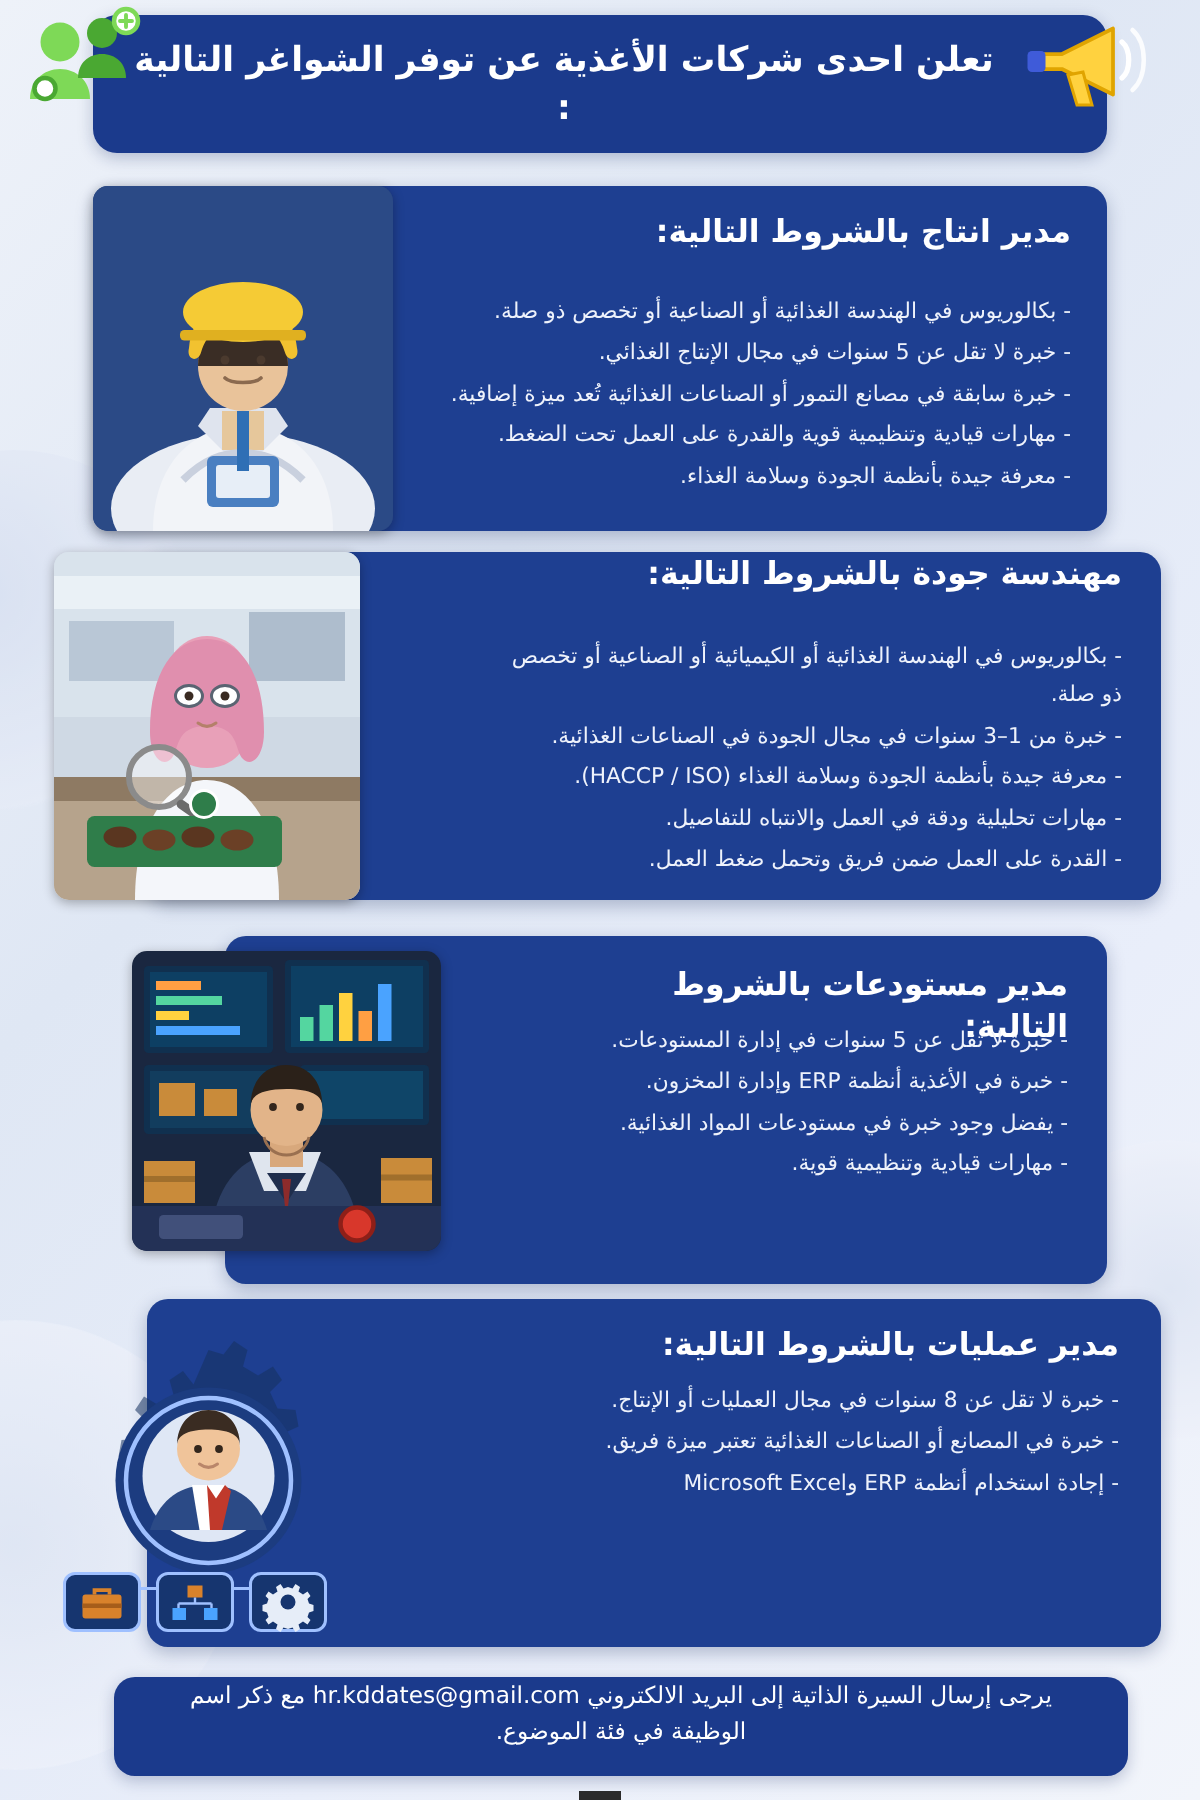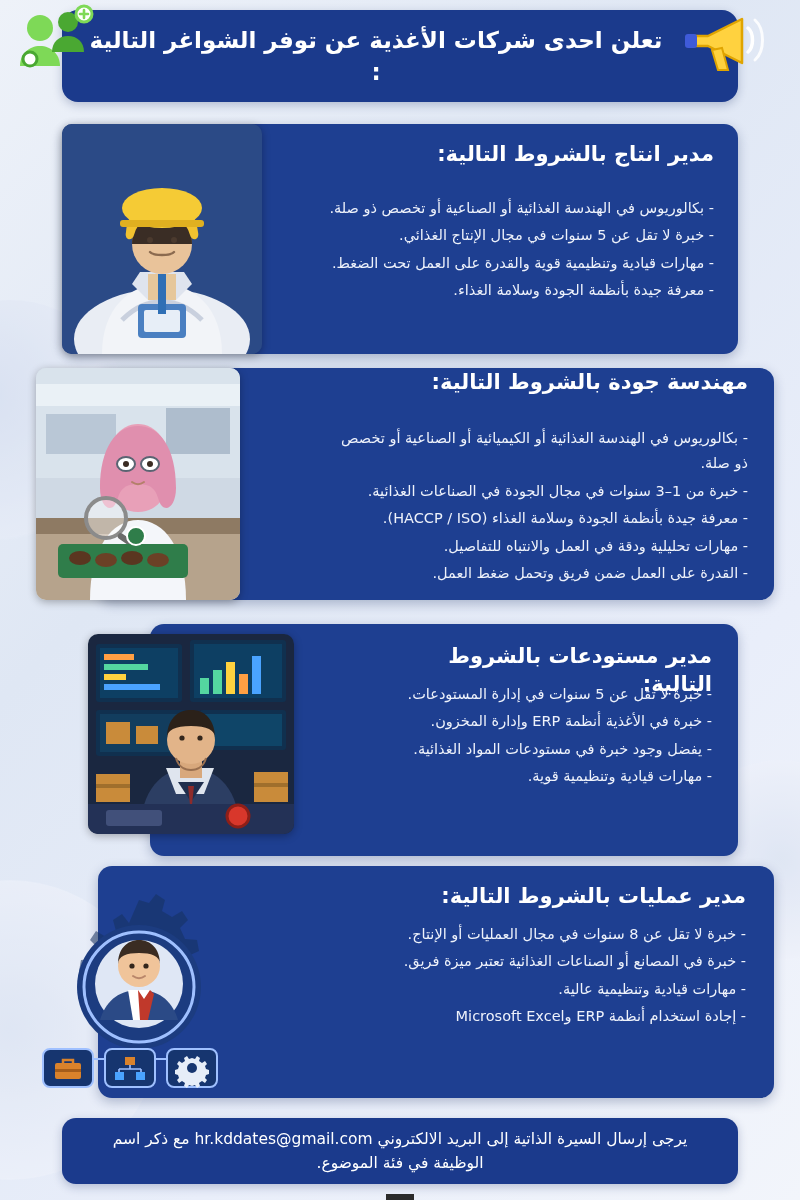--- a/index.html
+++ b/index.html
@@ -139,27 +139,27 @@
     top: 892px;
     left: 44px;
     width: 190px;
     height: 190px;
   }
 
   
   .footer {
     position: absolute;
     top: 1118px;
-    right: 62px;
+    right: 48px;
     width: 676px;
     height: 66px;
     background: #1b3a8c;
     border-radius: 14px;
     display: flex;
-    align-items: center;
+    align-items: flex-start;
     justify-content: center;
     color: #ffffff;
     font-size: 15.5px;
     line-height: 1.55;
     text-align: center;
     padding: 0 26px;
     box-sizing: border-box;
     box-shadow: 0 3px 10px rgba(20,40,100,0.25);
   }
   .footer-text { direction: rtl; }
@@ -203,20 +203,21 @@
     <path d="M30 44l6 20h10l-6-22z" fill="#ffd23f" stroke="#e0a400" stroke-width="2"></path>
     <path d="M66 22c6 5 6 19 0 24" stroke="#ffffff" stroke-width="3.5" fill="none" stroke-linecap="round"></path>
     <path d="M73 14c10 9 10 31 0 40" stroke="#ffffff" stroke-width="3" fill="none" stroke-linecap="round" opacity="0.85"></path>
   </svg>
 
   <div class="card" id="card1">
     <div class="card-title">مدير انتاج بالشروط التالية:</div>
     <ul class="bullets">
       <li>- بكالوريوس في الهندسة الغذائية أو الصناعية أو تخصص ذو صلة.</li>
       <li>- خبرة لا تقل عن 5 سنوات في مجال الإنتاج الغذائي.</li>
+      <li>- خبرة سابقة في مصانع التمور أو الصناعات الغذائية  تُعد ميزة إضافية.</li>
       <li>- مهارات قيادية وتنظيمية قوية والقدرة على العمل  تحت الضغط.</li>
       <li>- معرفة جيدة بأنظمة الجودة وسلامة الغذاء.</li>
     </ul>
   </div>
   <svg class="photo" id="photo1" viewBox="0 0 200 230" preserveAspectRatio="none">
     <rect width="200" height="230" fill="#223b74"></rect>
     <rect x="0" y="0" width="200" height="230" fill="#2b4a86"></rect>
     <ellipse cx="100" cy="215" rx="88" ry="50" fill="#e9edf4"></ellipse>
     <path d="M40 230c0-45 27-70 60-70s60 25 60 70z" fill="#f2f4f8"></path>
     <path d="M70 160l30 30 30-30-8-12H78z" fill="#dfe4ee"></path>
@@ -327,21 +328,20 @@
     <rect x="8" y="150" width="34" height="4" fill="#a06f2c"></rect>
     <rect x="166" y="138" width="34" height="30" fill="#c98b3a"></rect>
     <rect x="166" y="149" width="34" height="4" fill="#a06f2c"></rect>
   </svg>
 
   <div class="card" id="card4">
     <div class="card-title">مدير عمليات بالشروط التالية:</div>
     <ul class="bullets">
       <li>- خبرة لا تقل عن 8 سنوات في مجال العمليات أو الإنتاج.</li>
       <li>- خبرة في المصانع أو الصناعات الغذائية تعتبر ميزة فريق.</li>
-      <li>- مهارات قيادية وتنظيمية عالية.</li>
       <li>- إجادة استخدام أنظمة ERP وMicrosoft Excel</li>
     </ul>
   </div>
 
   <svg class="gear-illustration" viewBox="0 0 190 190">
 
     <g>
       <path d="M95 8l10 3 7-9 9 6-3 11 10 6 10-6 6 9-8 8 5 11 12 1 2 11-11 5v12l11 5-2 11-12 1-5 11 8 8-6 9-10-6-10 6 3 11-9 6-7-9-10 3-10-3-7 9-9-6 3-11-10-6-10 6-6-9 8-8-5-11-12-1-2-11 11-5V84l-11-5 2-11 12-1 5-11-8-8 6-9 10 6 10-6-3-11 9-6 7 9z" fill="#16325f" opacity="0.55"></path>
       <circle cx="95" cy="95" r="62" fill="#1c3c80"></circle>
       <circle cx="95" cy="95" r="55" fill="none" stroke="#9fc0ff" stroke-width="3"></circle>

